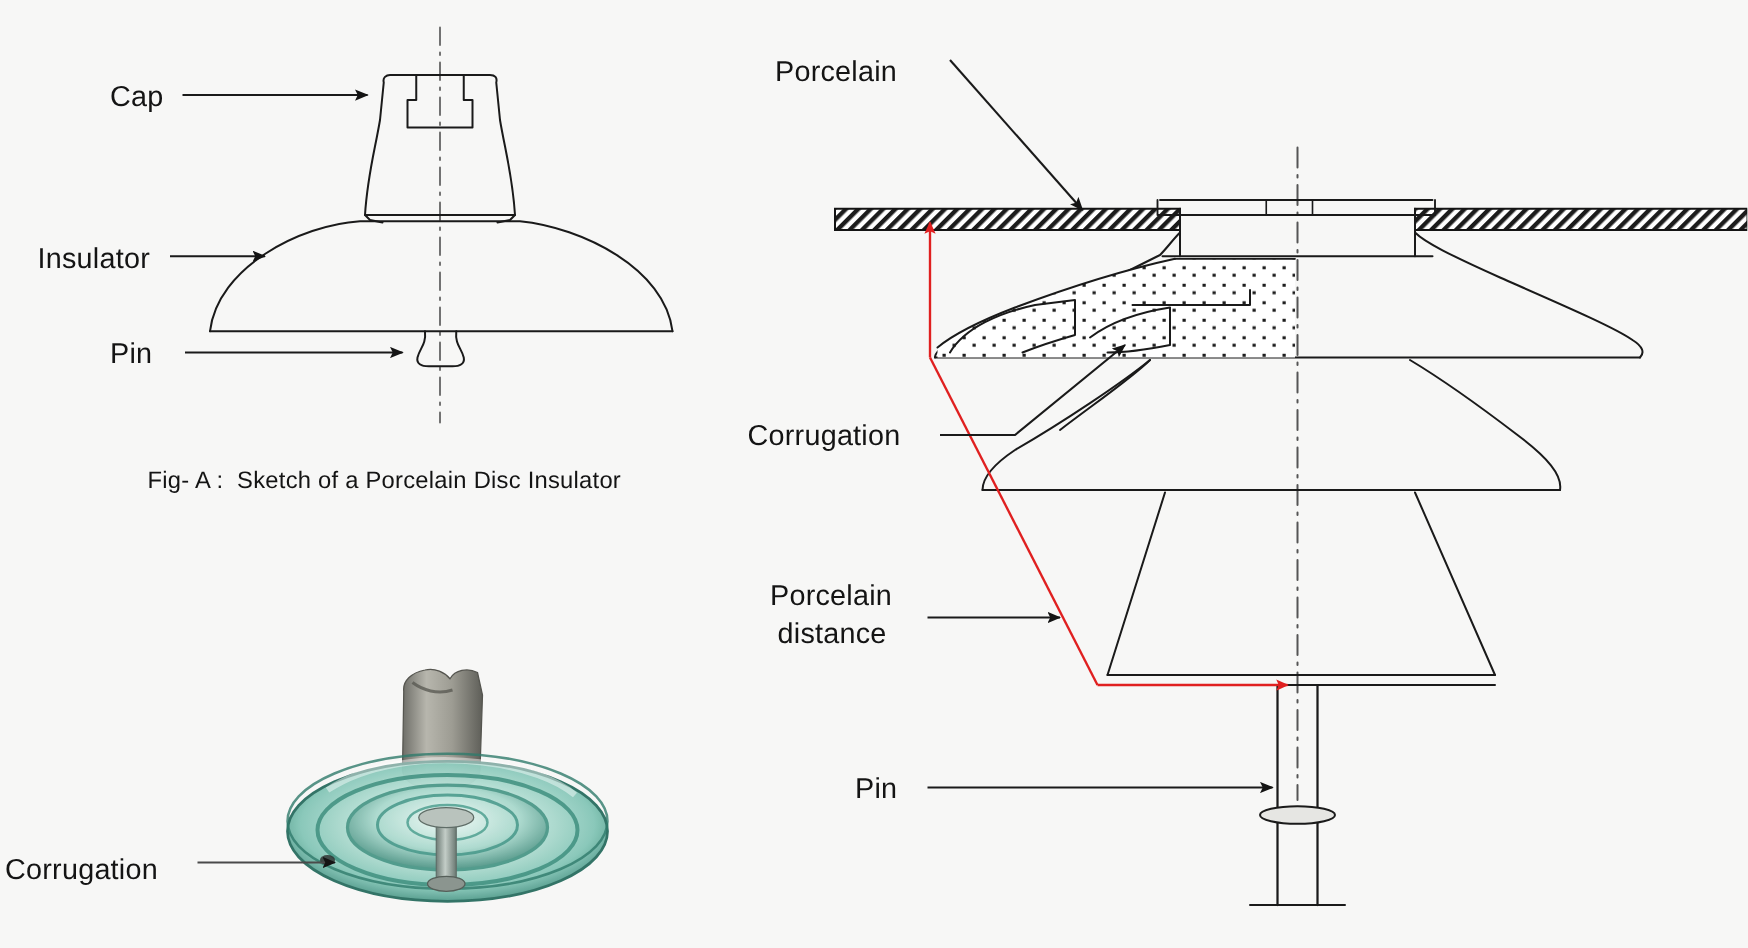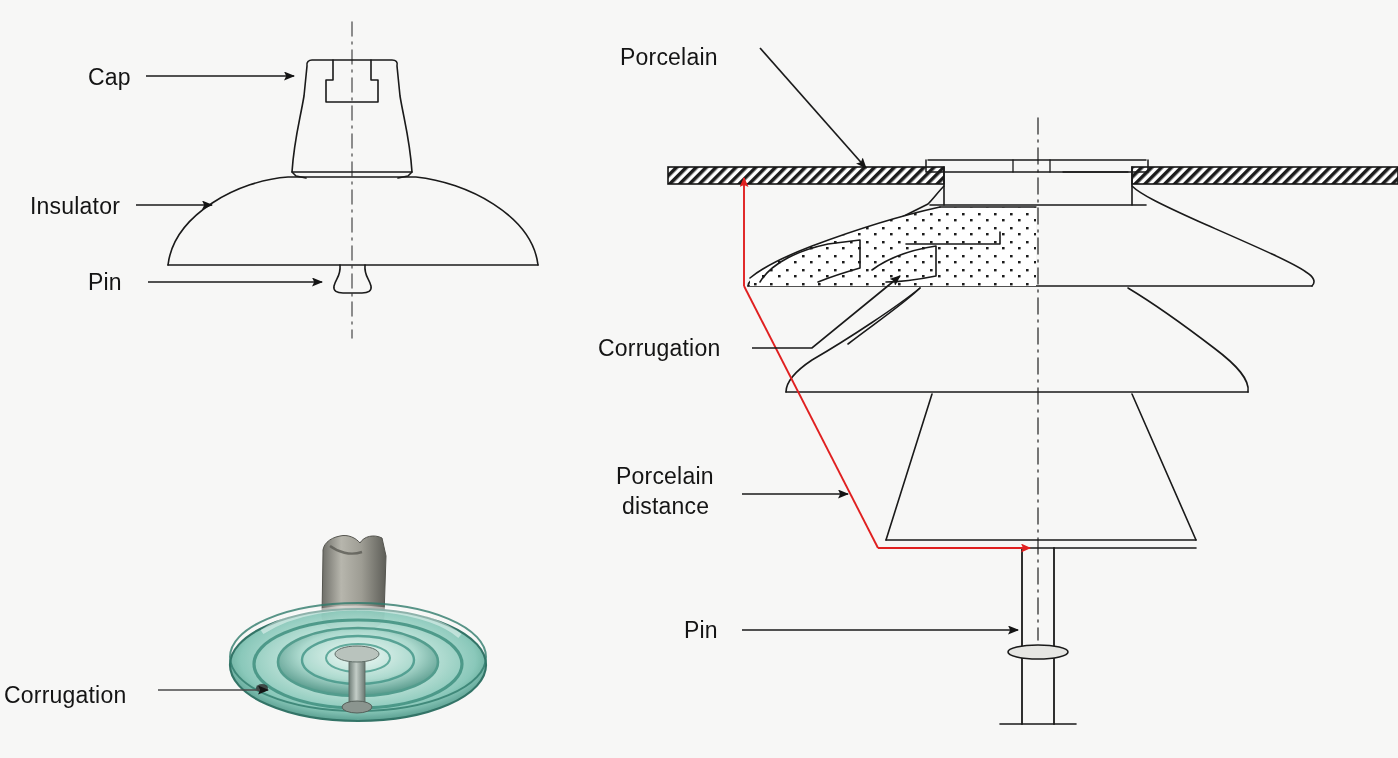--- a/index.html
+++ b/index.html
@@ -213,20 +213,21 @@
       <line x1="158" y1="690" x2="268" y2="690" marker-end="url(#ah)"></line>
     </g>
   </svg>
 
   <div class="lbl lbl-lg" style="left:88px; top:64px;">Cap</div>
 
   <div class="lbl lbl-lg" style="left:30px; top:193px;">Insulator</div>
 
   <div class="lbl lbl-lg" style="left:88px; top:269px;">Pin</div>
 
+  <div class="lbl caption" style="left:118px; top:374px;">Fig- A :  Sketch of a Porcelain Disc Insulator</div>
 
   <div class="lbl lbl-lg" style="left:620px; top:44px;">Porcelain</div>
 
   <div class="lbl lbl-lg" style="left:598px; top:335px;">Corrugation</div>
 
   <div class="lbl lbl-lg two-line" style="left:616px; top:462px;">Porcelain</div>
   <div class="lbl lbl-lg two-line" style="left:622px; top:492px;">distance</div>
 
   <div class="lbl lbl-lg" style="left:684px; top:617px;">Pin</div>
 

